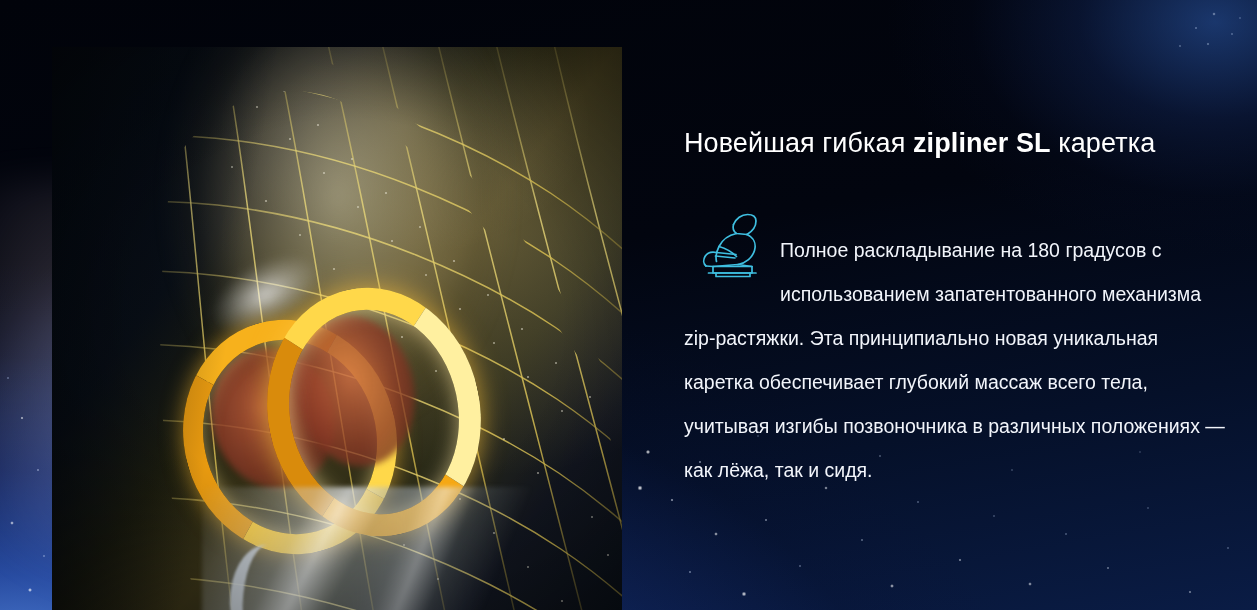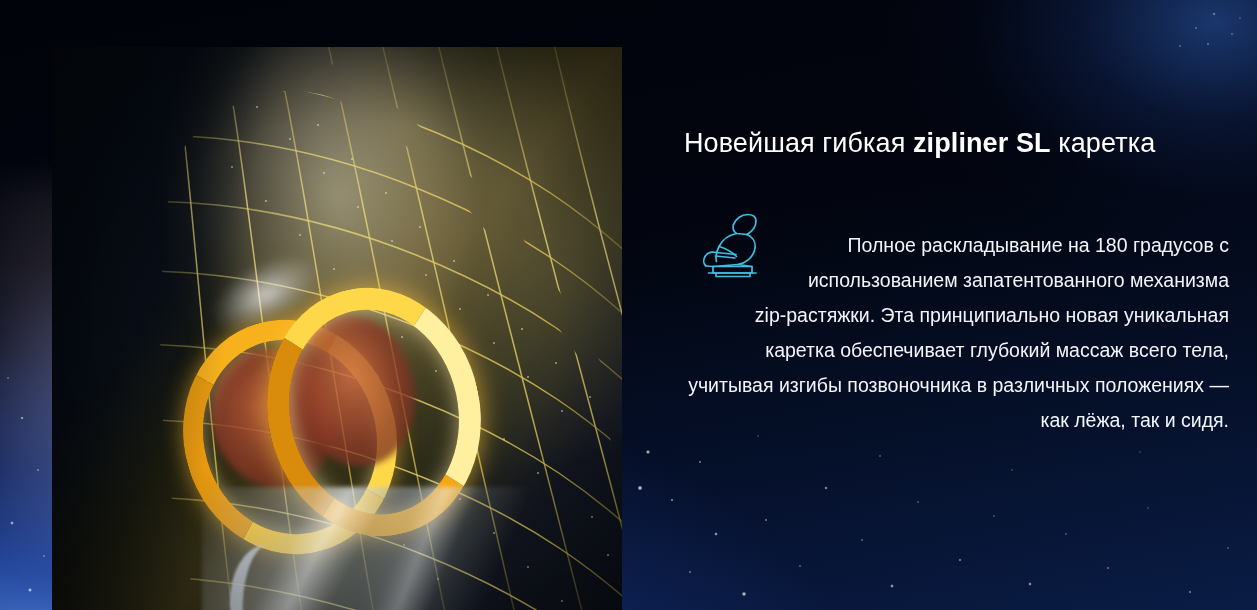--- a/index.html
+++ b/index.html
@@ -249,23 +249,23 @@
   .chair-icon {
     position: absolute;
     left: 11px; top: 0px;
     width: 78px; height: 74px;
   }
   .chair-icon svg { display: block; width: 100%; height: 100%; }
 
   .body-text {
     color: #f2f5fb;
     font-size: 19.5px;
-    line-height: 35px;
+    line-height: 44px;
     font-weight: 400;
-    text-align: right;
+    text-align: left;
   }
   
   .icon-float {
     float: left;
     width: 96px;
     height: 70px;
   }
 </style>
 </head>
 <body>

